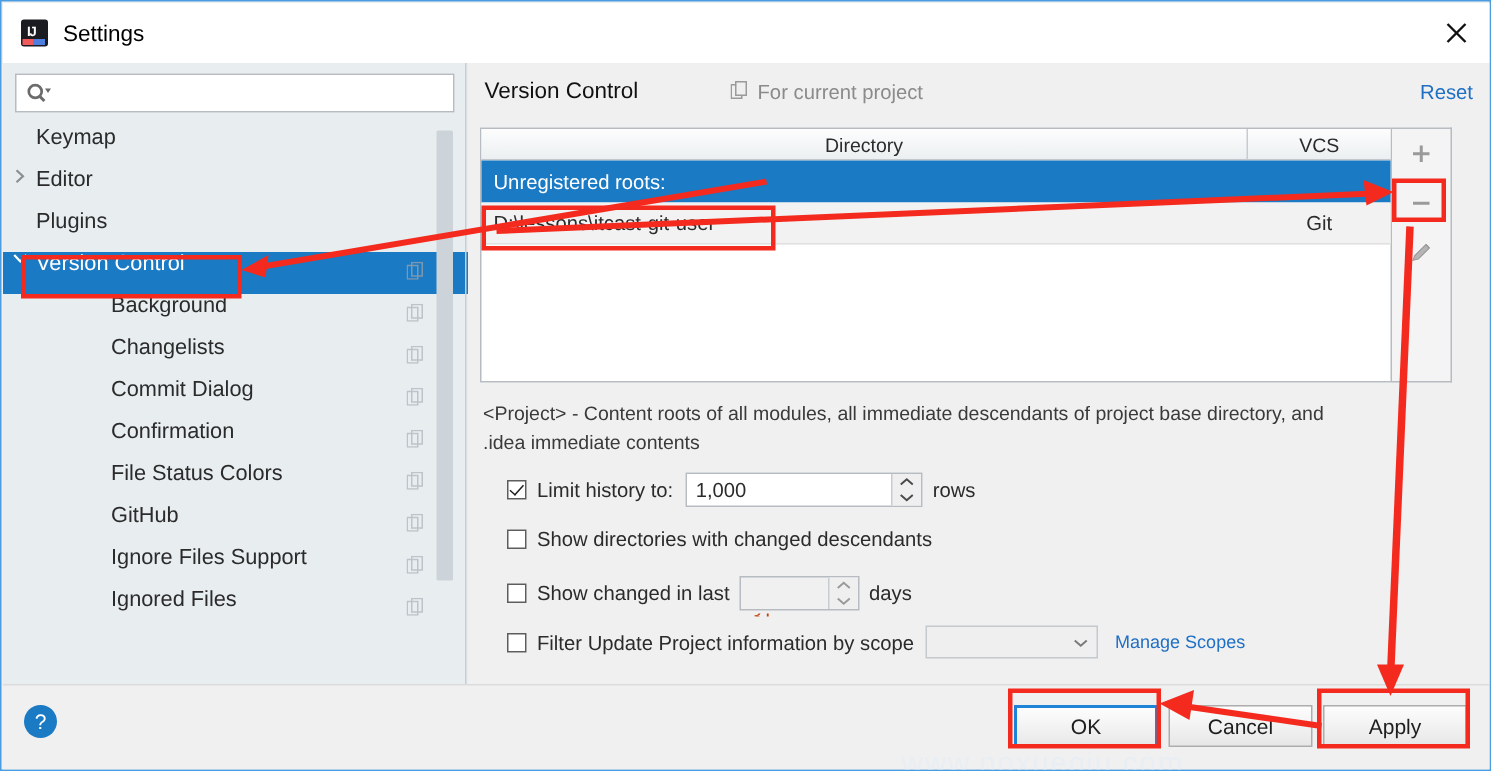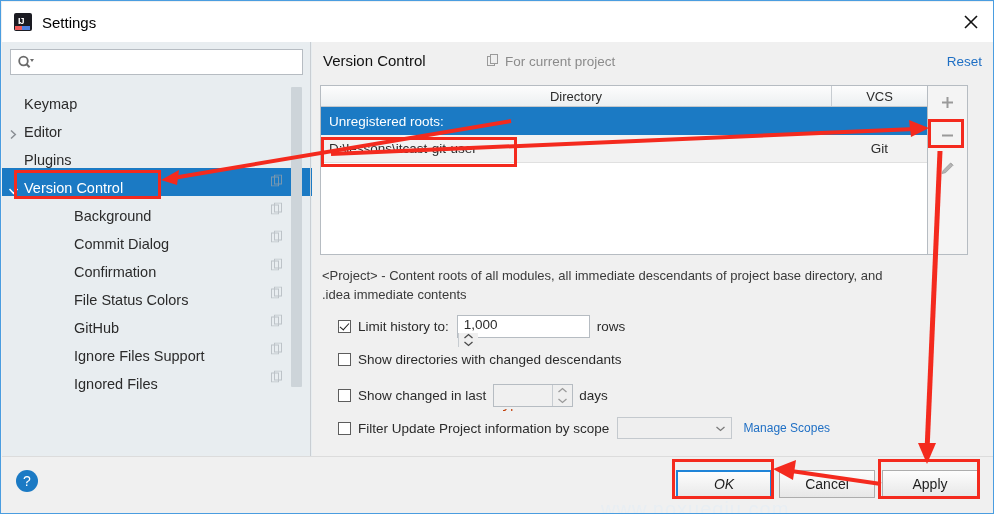--- a/index.html
+++ b/index.html
@@ -55,21 +55,21 @@
     display:flex; align-items:center;
   }
   #search-icon { margin-left:6px; display:flex; align-items:center; }
   #search-input {
     border:none; outline:none; background:transparent;
     flex:1; height:100%; font-family:"Liberation Sans", sans-serif; font-size:13px;
     padding-left:4px; color:#1e1e1e;
   }
   #tree { position:absolute; left:0; top:42px; width:310px; height:372px; overflow:hidden; }
   .tree-row {
-    position:relative; height:28px; display:flex; align-items:flex-end;
+    position:relative; height:28px; display:flex; align-items:flex-start;
     cursor:pointer; padding-left:0;
   }
   .tree-row .expander {
     width:22px; display:flex; align-items:center; justify-content:center; flex:none;
   }
   .tree-row .t-label { font-size:14.5px; color:#2b2b2b; white-space:nowrap; }
   .tree-row.sel { background:#1b7ac4; }
   .tree-row.sel .t-label { color:#ffffff; }
   .tree-row .copy-ic {
     position:absolute; right:29px; top:50%; transform:translateY(-50%);
@@ -183,21 +183,21 @@
     display:flex; align-items:center; justify-content:center;
     font-size:14px; cursor:pointer;
   }
   .dlg-btn {
     position:absolute; top:13px; height:28px; width:96px;
     background:linear-gradient(#fdfdfd,#e7e7e7);
     border:1px solid #adadad;
     display:flex; align-items:center; justify-content:center;
     font-size:14px; color:#1e1e1e; cursor:pointer;
   }
-  #btn-ok { left:674px; border:2px solid #1f84d8; background:linear-gradient(#fdfdfd,#e9e9e9);font-style:italic; }
+  #btn-ok { left:674px; border:2px solid #1f84d8; background:linear-gradient(#fdfdfd,#e9e9e9); }
   #btn-cancel { left:777px; }
   #btn-apply { left:880px; }
 
   
   .anno {
     position:absolute; border:3px solid #f42a1e; pointer-events:none;
   }
   #anno-arrows { position:absolute; left:0; top:0; width:994px; height:514px; pointer-events:none; }
 
   
@@ -263,20 +263,27 @@
               </svg>
             </span>
             <span class="t-label">Version Control</span>
             <span class="copy-ic"><svg width="12" height="12" viewBox="0 0 12 12">
                 <rect x="0.5" y="2.5" width="7" height="9" fill="none" stroke="#9aa2a8"></rect>
                 <rect x="3.5" y="0.5" width="7" height="9" fill="none" stroke="#9aa2a8"></rect>
               </svg></span>
           </div>
           <div class="tree-row indent-2">
             <span class="t-label">Background</span>
+            <span class="copy-ic"><svg width="12" height="12" viewBox="0 0 12 12">
+                <rect x="0.5" y="2.5" width="7" height="9" fill="none" stroke="#9aa2a8"></rect>
+                <rect x="3.5" y="0.5" width="7" height="9" fill="none" stroke="#9aa2a8"></rect>
+              </svg></span>
+          </div>
+          <div class="tree-row indent-2">
+            <span class="t-label">Changelists</span>
             <span class="copy-ic"><svg width="12" height="12" viewBox="0 0 12 12">
                 <rect x="0.5" y="2.5" width="7" height="9" fill="none" stroke="#9aa2a8"></rect>
                 <rect x="3.5" y="0.5" width="7" height="9" fill="none" stroke="#9aa2a8"></rect>
               </svg></span>
           </div>
           <div class="tree-row indent-2">
             <span class="t-label">Commit Dialog</span>
             <span class="copy-ic"><svg width="12" height="12" viewBox="0 0 12 12">
                 <rect x="0.5" y="2.5" width="7" height="9" fill="none" stroke="#9aa2a8"></rect>
                 <rect x="3.5" y="0.5" width="7" height="9" fill="none" stroke="#9aa2a8"></rect>
@@ -374,21 +381,21 @@
     </div>
 
     <div id="desc">
       <div>&lt;Project&gt; - Content roots of all modules, all immediate descendants of project base directory, and</div>
       <div>.idea immediate contents</div>
     </div>
 
     <div class="opt-row" style="left:10px; top:273px;">
       <span class="cb checked"></span>
       <span>Limit history to:</span>
-      <span class="spin" style="width:133px; margin-left:8px;flex-direction:column;">
+      <span class="spin" style="width:158px; margin-left:8px;">
         <input type="text" value="1,000" style="">
         <span class="arrows">
           <div>
             <svg width="11" height="7" viewBox="0 0 11 7">
                 <path d="M1.5 5 L5.5 1.5 L9.5 5" fill="none" stroke="#4a4a4a" stroke-width="1.3"></path>
               </svg>
           </div>
           <div>
             <svg width="11" height="7" viewBox="0 0 11 7">
                 <path d="M1.5 2 L5.5 5.5 L9.5 2" fill="none" stroke="#4a4a4a" stroke-width="1.3"></path>

